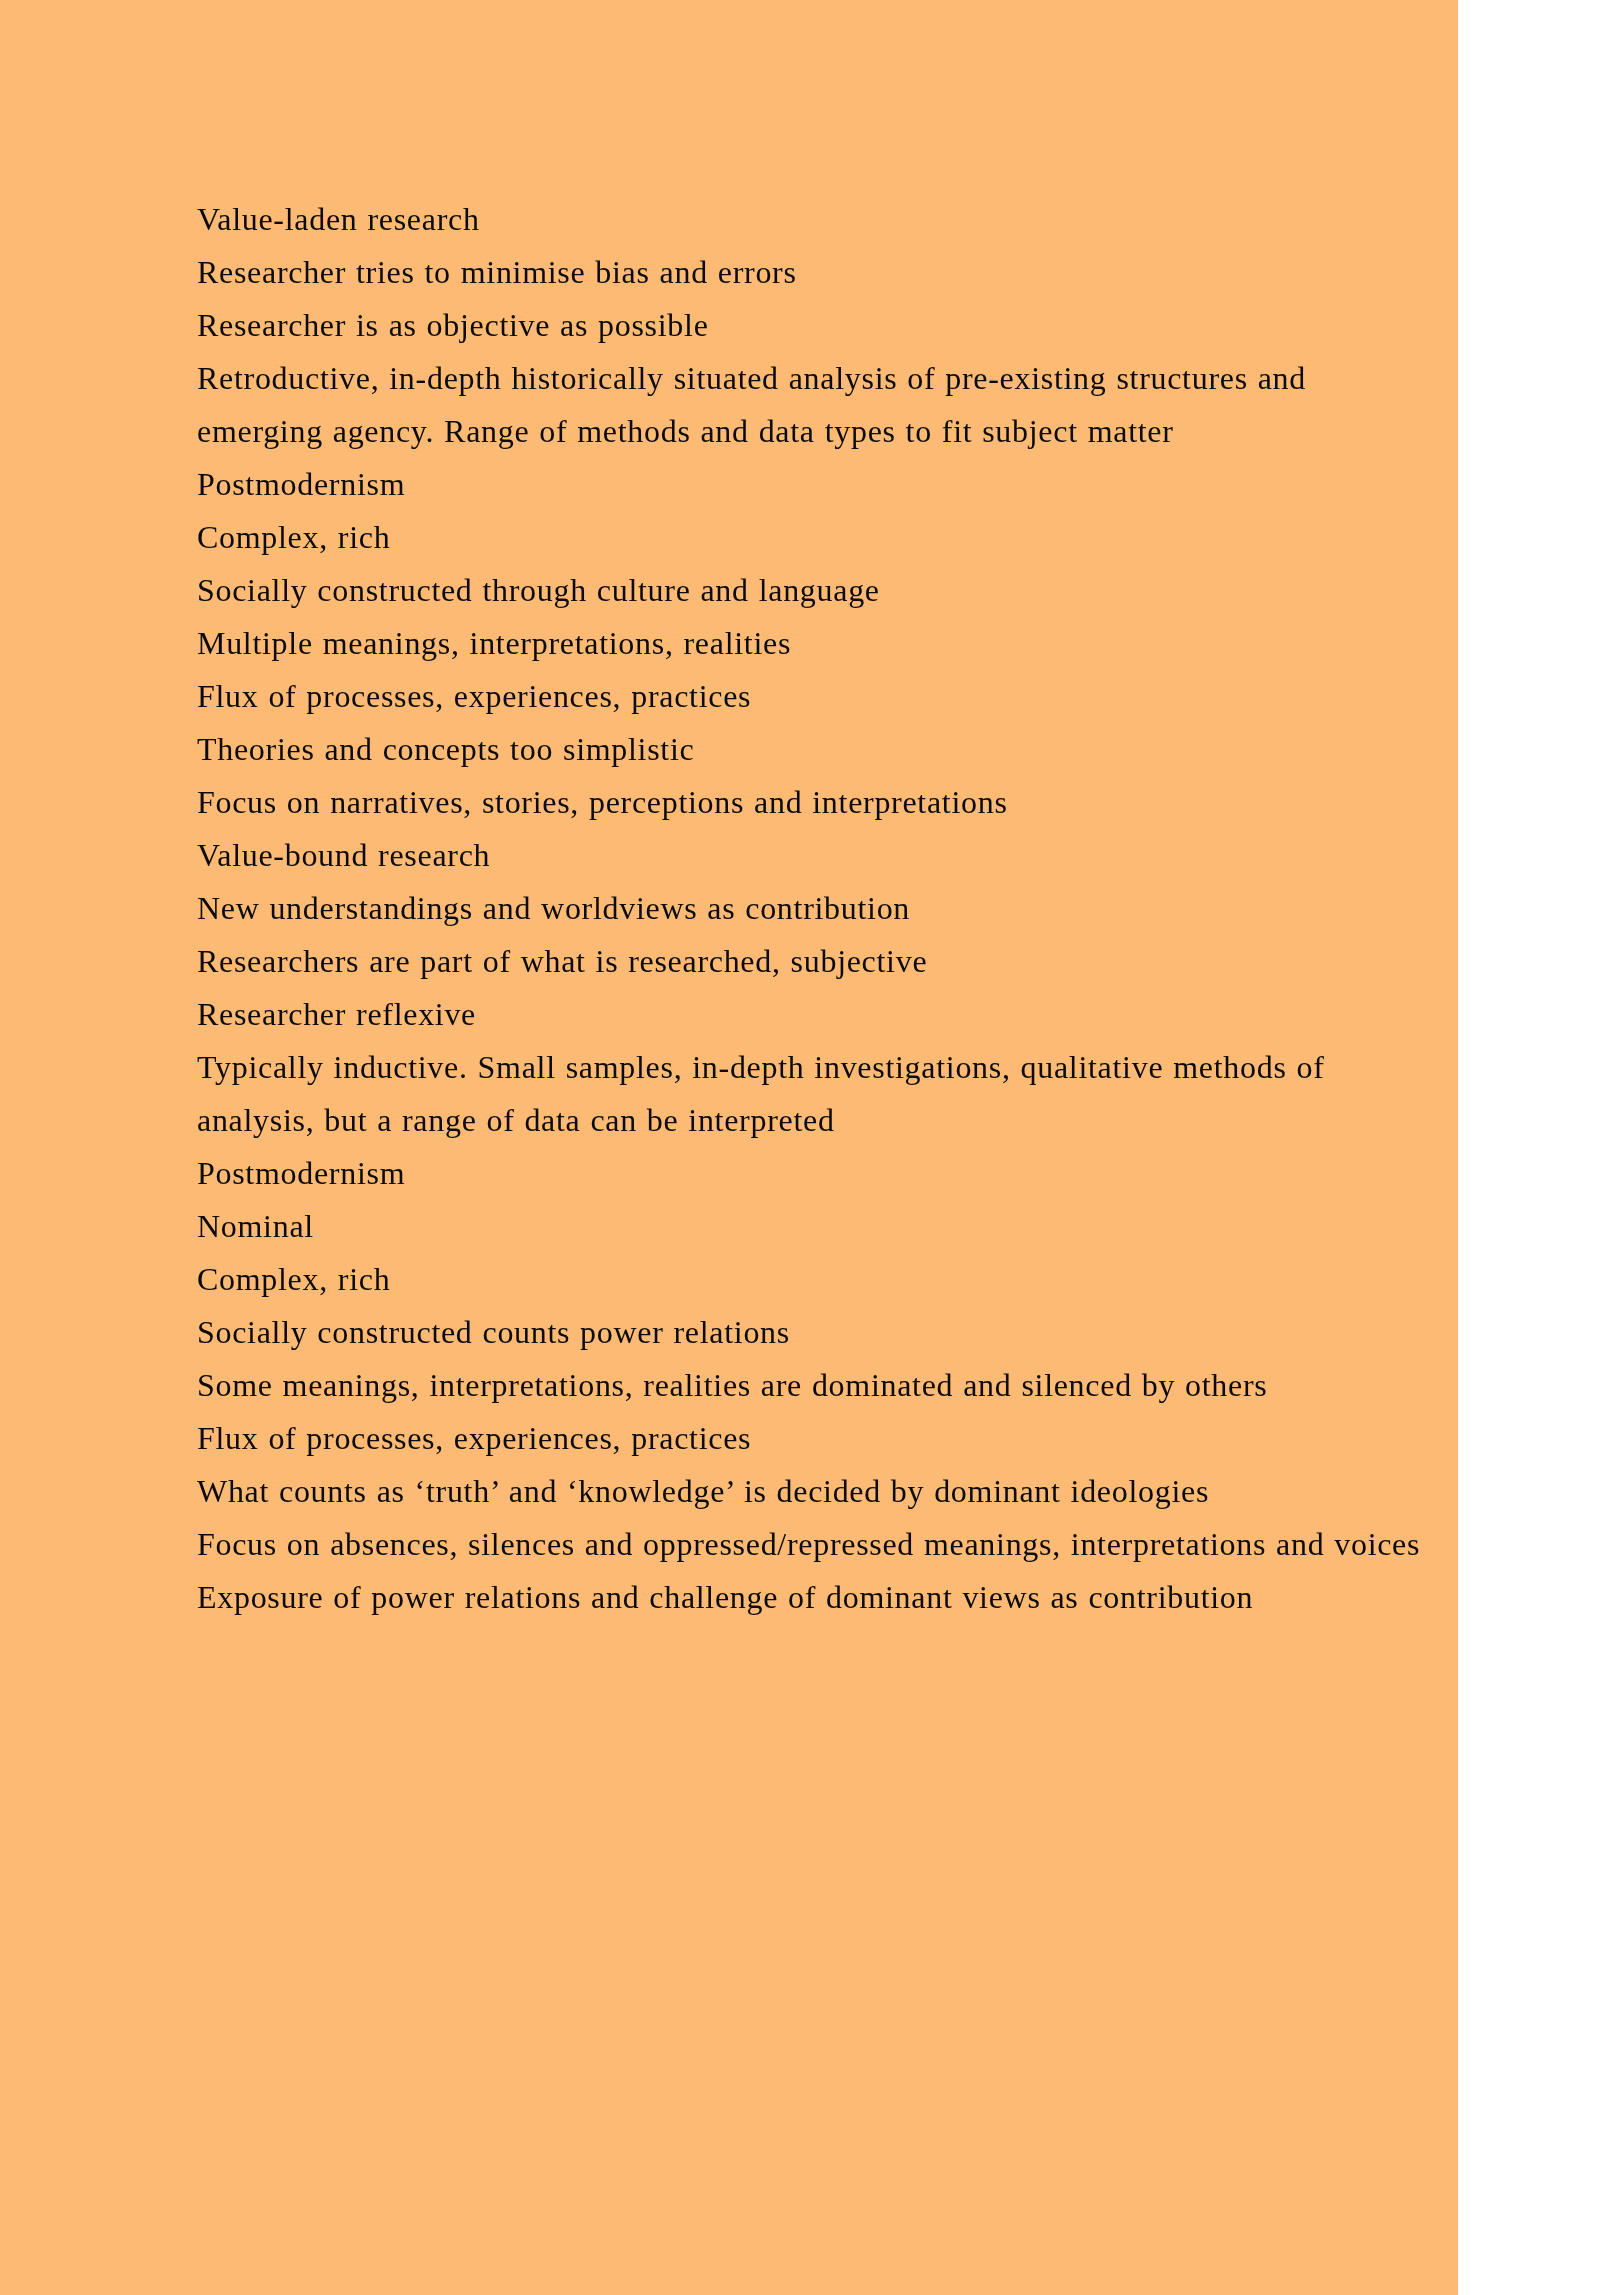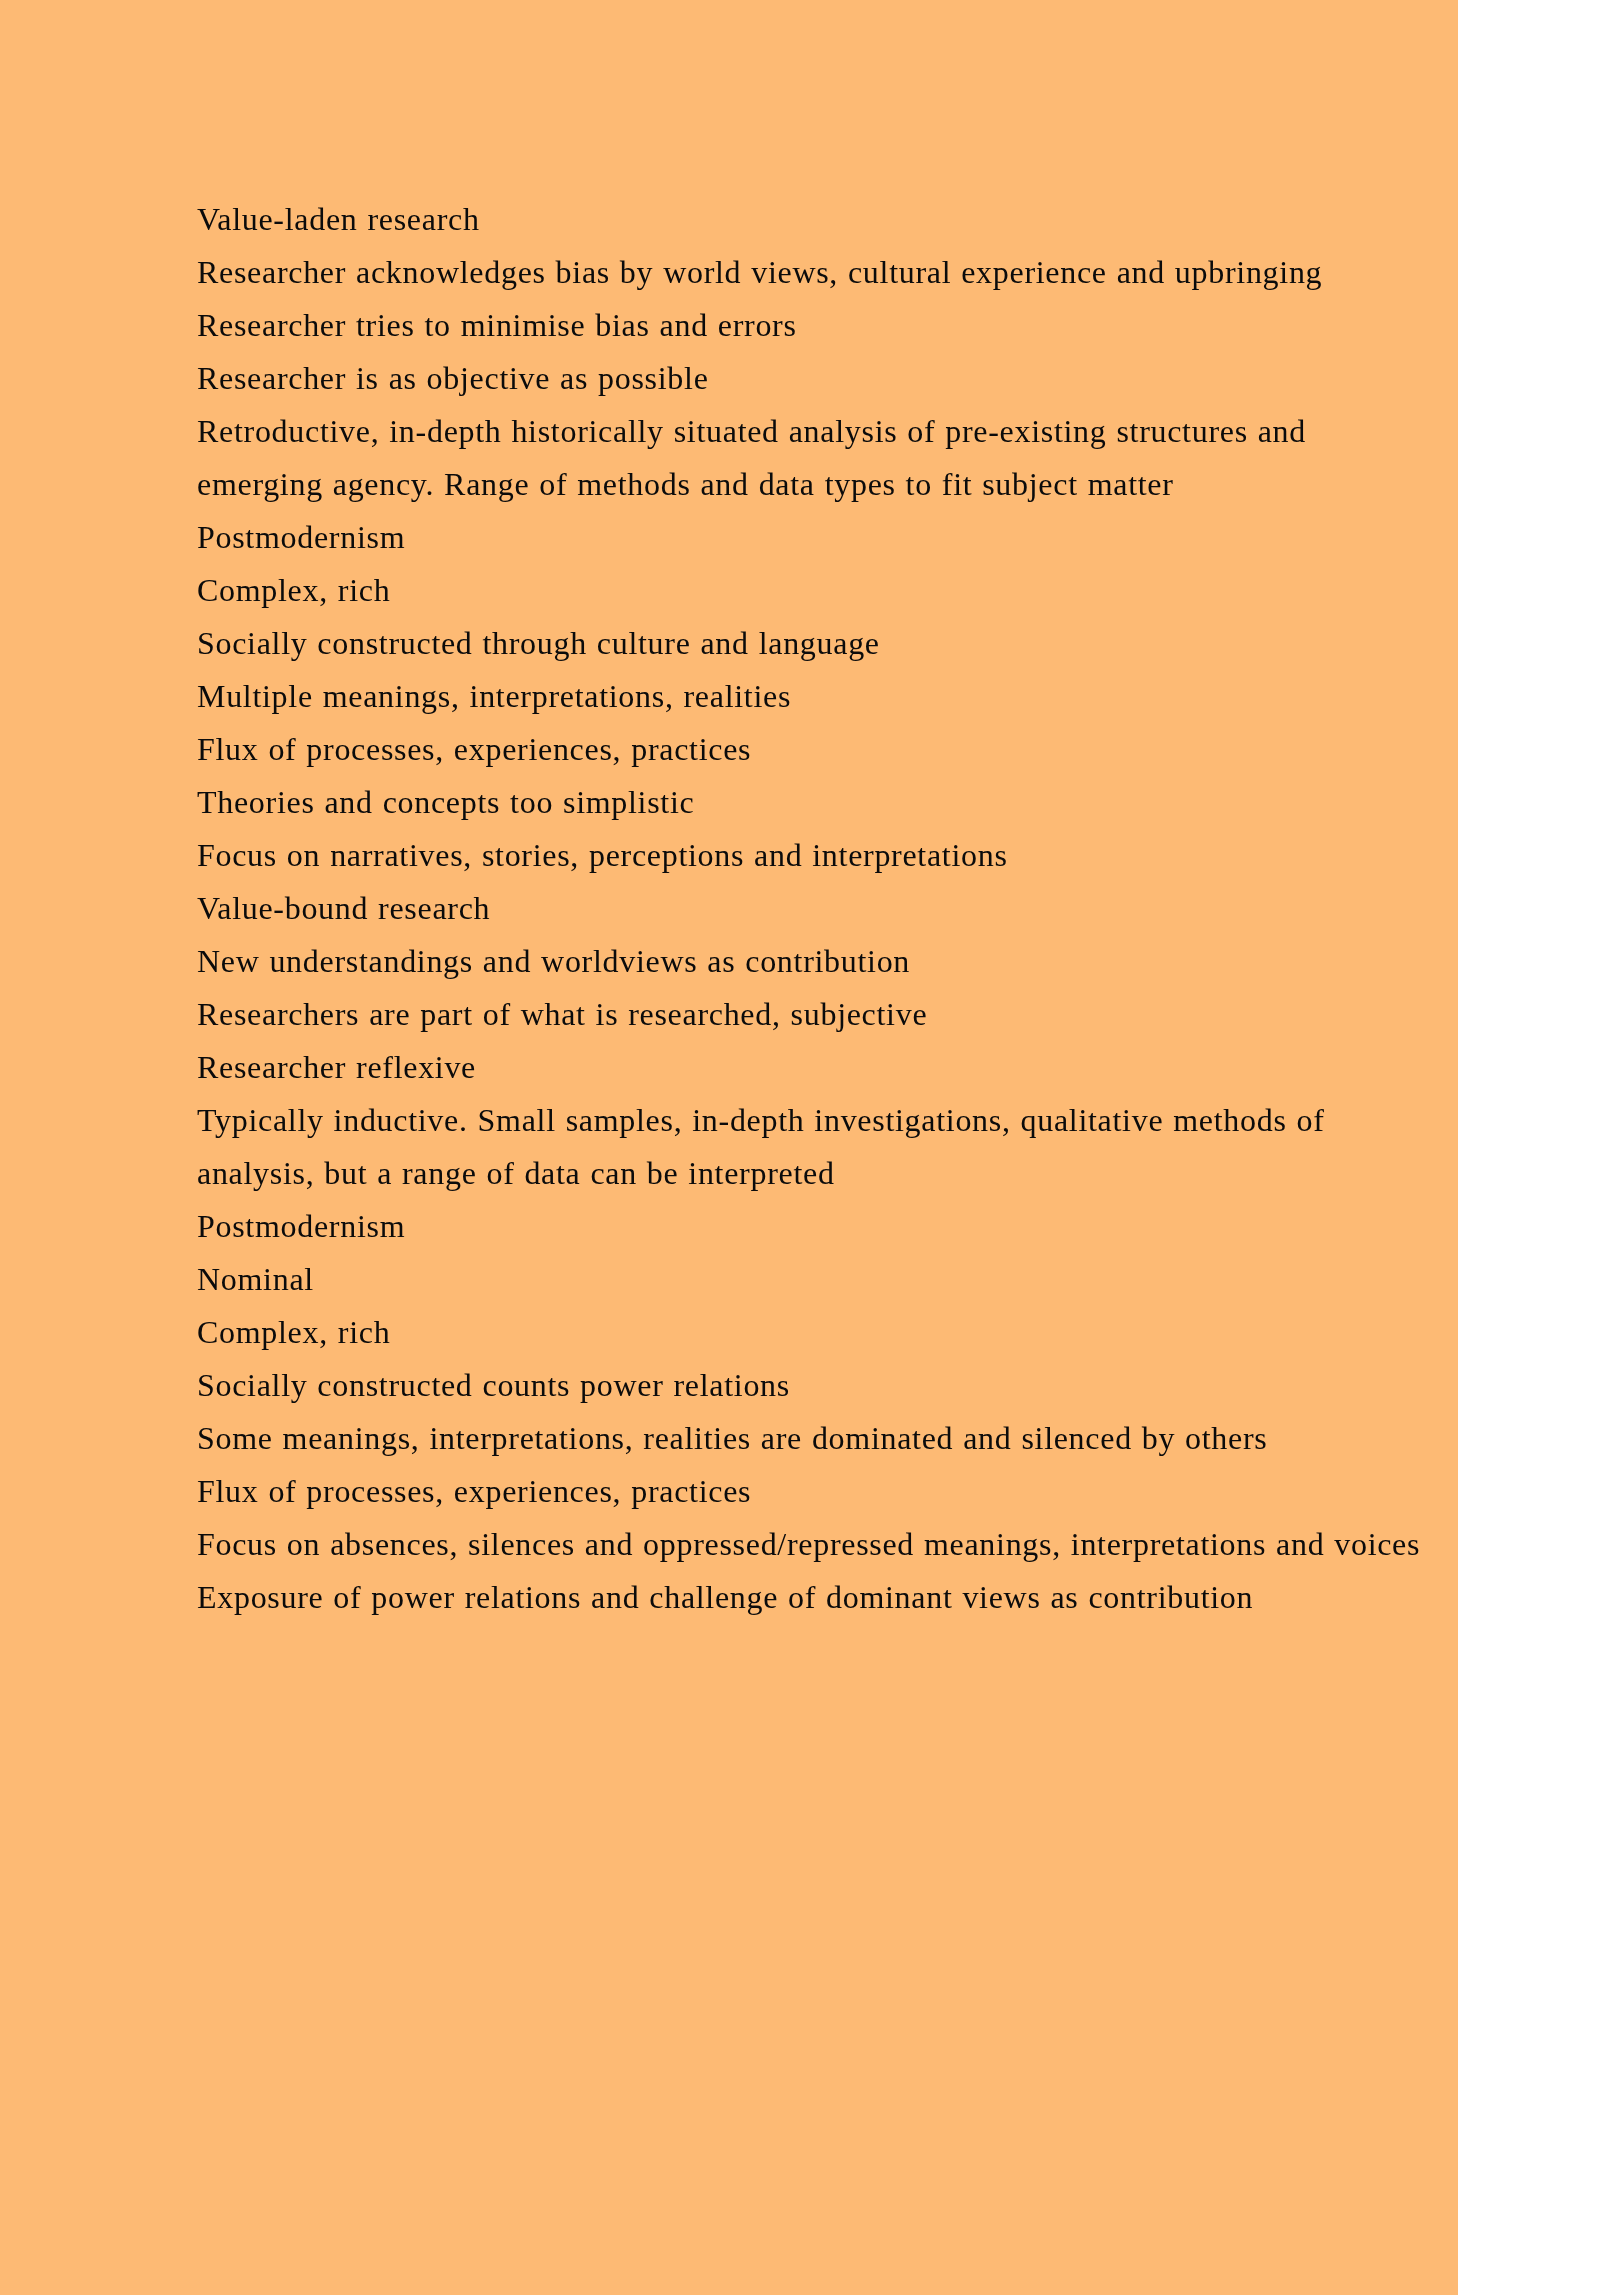--- a/index.html
+++ b/index.html
@@ -34,21 +34,20 @@
     padding: 0;
     -webkit-font-smoothing: antialiased;
   }
 </style>
 </head>
 <body>
 
 <div class="page">
   <div class="text-block">
     <p class="para">Value-laden research</p>
-    <p class="para">Researcher acknowledges bias by world views, cultural experience and upbringing</p>
     <p class="para">Researcher tries to minimise bias and errors</p>
     <p class="para">Researcher is as objective as possible</p>
     <p class="para">Retroductive, in-depth historically situated analysis of pre-existing structures and emerging agency. Range of methods and data types to fit subject matter</p>
     <p class="para">Postmodernism</p>
     <p class="para">Complex, rich</p>
     <p class="para">Socially constructed through culture and language</p>
     <p class="para">Multiple meanings, interpretations, realities</p>
     <p class="para">Flux of processes, experiences, practices</p>
     <p class="para">Theories and concepts too simplistic</p>
     <p class="para">Focus on narratives, stories, perceptions and interpretations</p>
@@ -56,17 +55,18 @@
     <p class="para">New understandings and worldviews as contribution</p>
     <p class="para">Researchers are part of what is researched, subjective</p>
     <p class="para">Researcher reflexive</p>
     <p class="para">Typically inductive. Small samples, in-depth investigations, qualitative methods of analysis, but a range of data can be interpreted</p>
     <p class="para">Postmodernism</p>
     <p class="para">Nominal</p>
     <p class="para">Complex, rich</p>
     <p class="para">Socially constructed counts power relations</p>
     <p class="para">Some meanings, interpretations, realities are dominated and silenced by others</p>
     <p class="para">Flux of processes, experiences, practices</p>
+    <p class="para">What counts as ‘truth’ and ‘knowledge’ is decided by dominant ideologies</p>
     <p class="para">Focus on absences, silences and oppressed/repressed meanings, interpretations and voices</p>
     <p class="para">Exposure of power relations and challenge of dominant views as contribution</p>
   </div>
 </div>
 
 
 </body></html>

